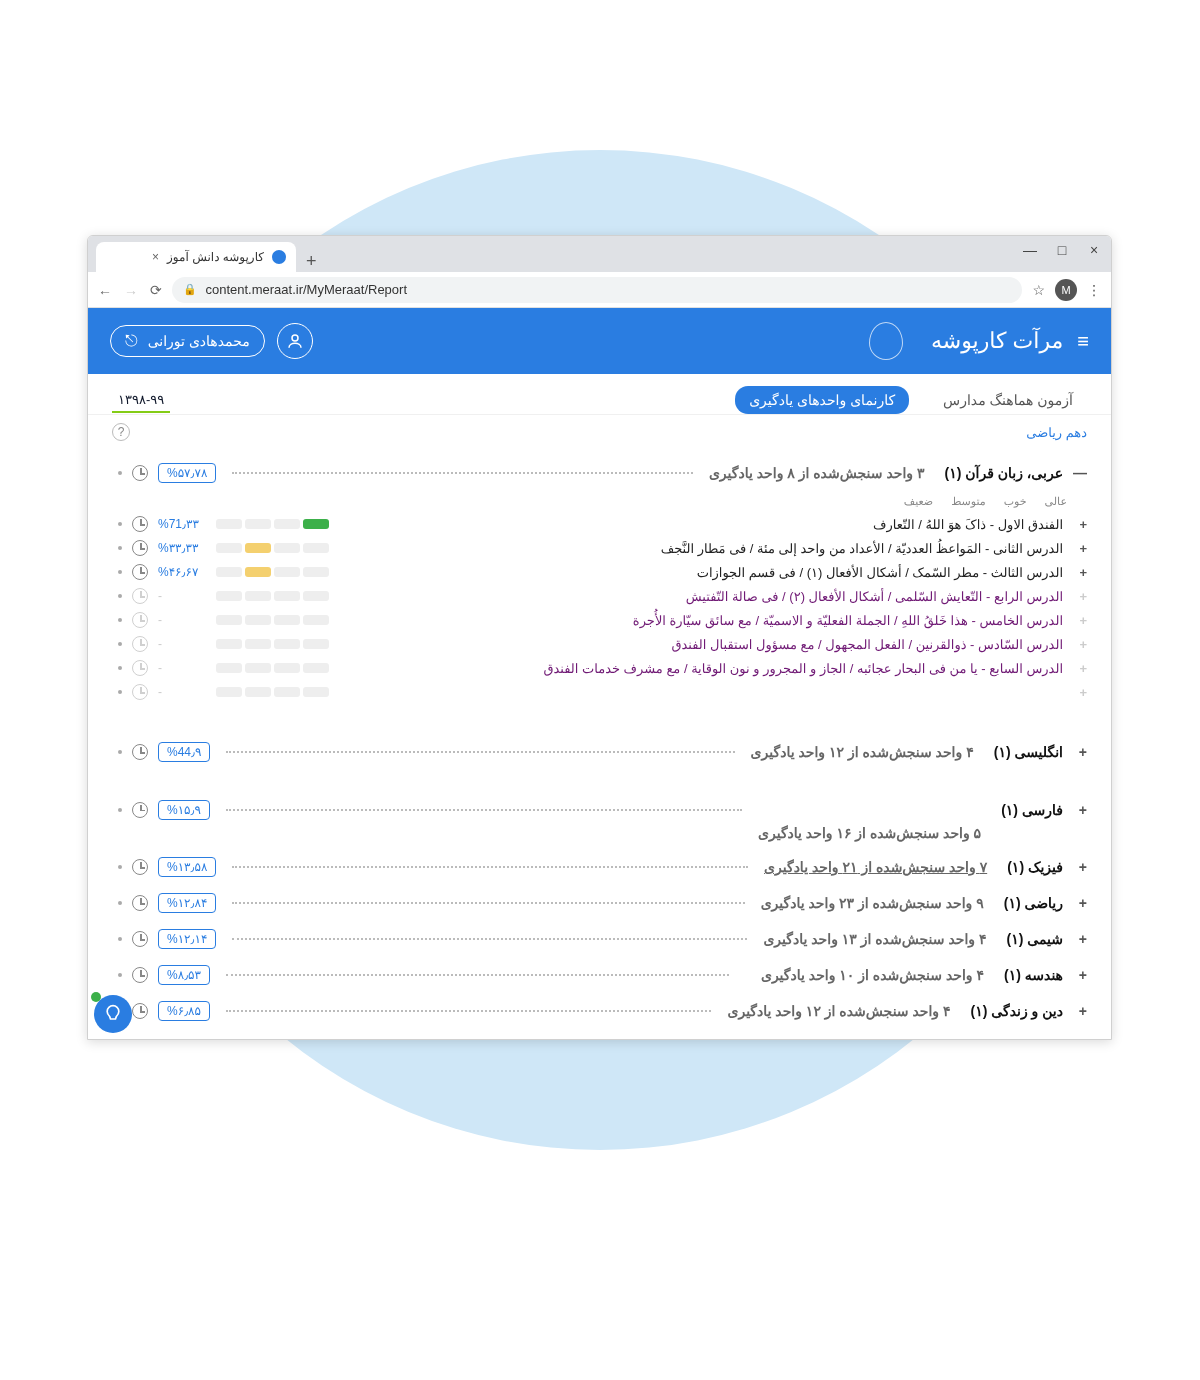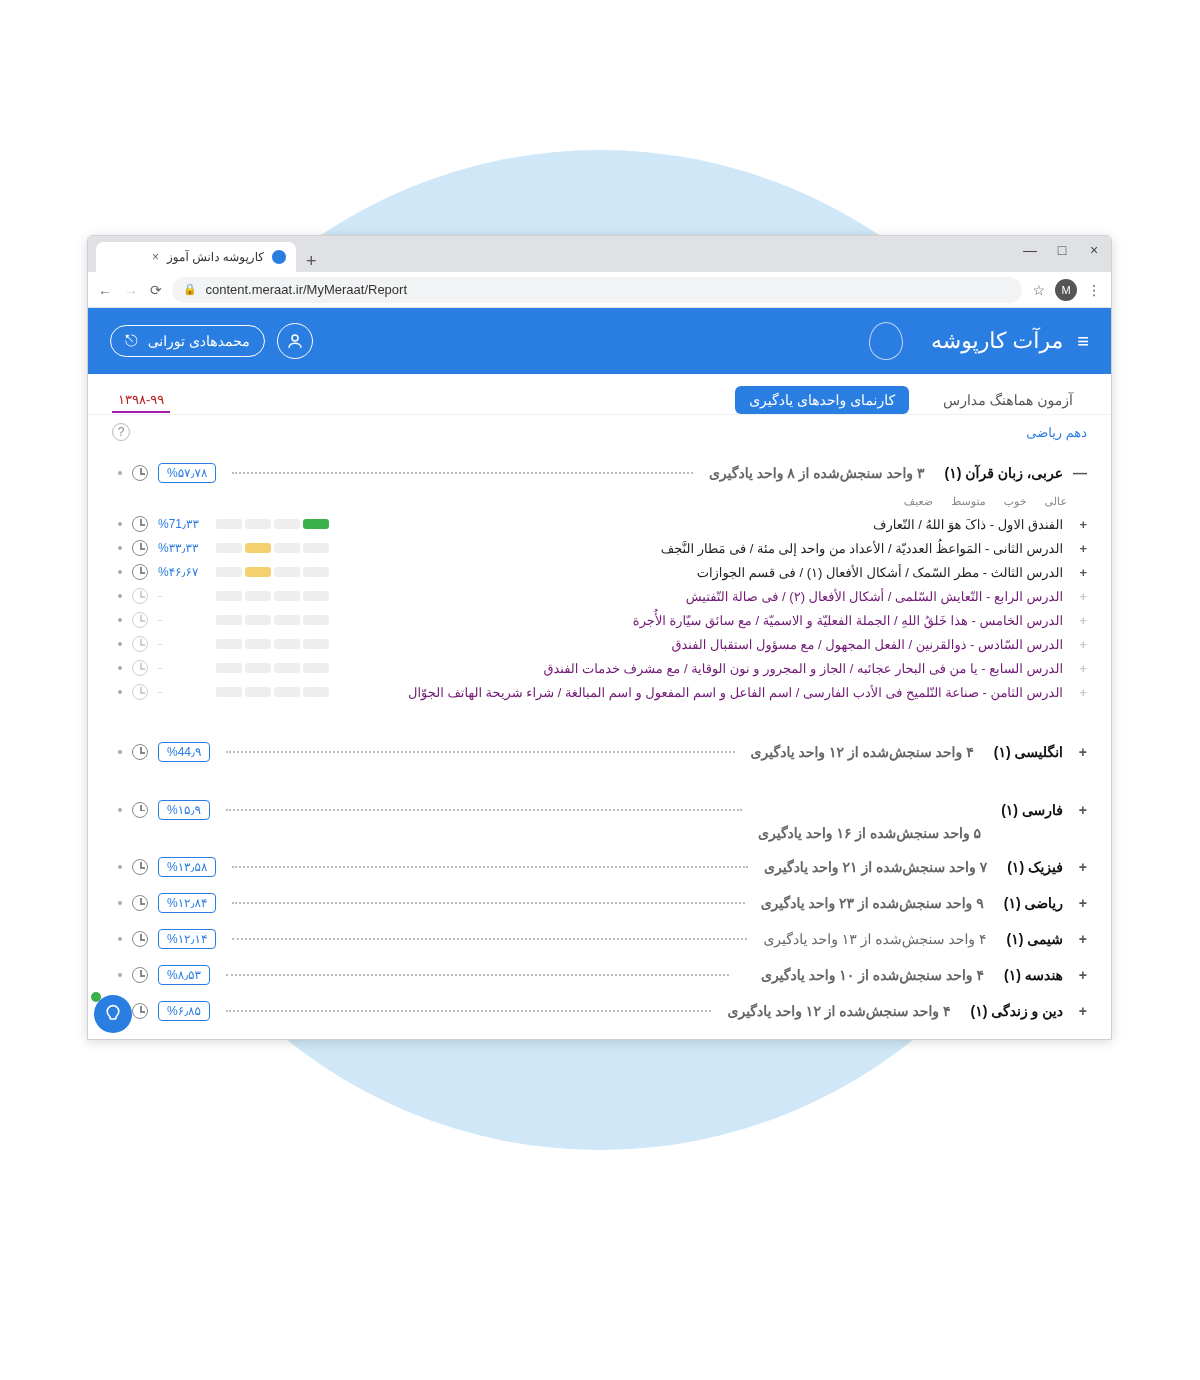--- a/index.html
+++ b/index.html
@@ -138,27 +138,27 @@
   display:flex; direction:rtl;
   padding:12px 24px 0;
   gap:20px;
   font-size:14px;
   color:#555;
   border-bottom:1px solid #f0f0f0;
   align-items:center;
 }
 .tabs-row .tab-btn { padding:6px 14px; cursor:pointer; }
 .tabs-row .active-tab {
-  background:#2a7de1; color:#fff; border-radius:6px;
+  background:#2a7de1; color:#fff; border-radius:13px;
 }
 .year-pill {
   direction:ltr;
   margin-right:auto;
-  color:#b91c1c;
-  border-bottom:2px solid #a21caf;
+  color:#0f172a;
+  border-bottom:2px solid #84cc16;
   padding:4px 6px;
   font-size:13px;
 }
 
 .subhead {
   direction:rtl;
   padding:8px 24px 4px;
   display:flex;
   justify-content:space-between;
   align-items:center;
@@ -442,21 +442,20 @@
             <span class="bar"></span>
             <span class="bar"></span>
             <span class="bar"></span>
           </span>
           <span class="pct">-</span>
           <span class="clock-icon clock-disabled"></span>
           <span class="bullet"></span>
         </div>
         <div class="lesson-row disabled">
           <span class="expander">+</span>
-          <span class="title">الدرس الثامن - صناعة التّلمیح فی الأدب الفارسی / اسم الفاعل و اسم المفعول و اسم المبالغة / شراء شریحة الهاتف الجوّال</span>
           <span class="bars">
             <span class="bar"></span>
             <span class="bar"></span>
             <span class="bar"></span>
             <span class="bar"></span>
           </span>
           <span class="pct">-</span>
           <span class="clock-icon clock-disabled"></span>
           <span class="bullet"></span>
         </div>
@@ -479,39 +478,39 @@
           <span class="subject-title">فارسی (۱)</span>
           <span class="subject-note" style="font-weight:bold;margin-top:47px;">۵ واحد سنجش‌شده از ۱۶ واحد یادگیری</span>
           <span class="dots-line"></span>
           <span class="pct-pill">%۱۵٫۹</span>
           <span class="clock-icon"></span>
           <span class="bullet"></span>
         </div>
         <div class="subject-row">
           <span class="expander">+</span>
           <span class="subject-title">فیزیک (۱)</span>
-          <span class="subject-note" style="font-weight:bold;">۷ واحد سنجش‌شده از ۲۱ واحد یادگیری</span>
+          <span class="subject-note" style="font-weight:bold;text-decoration:underline;">۷ واحد سنجش‌شده از ۲۱ واحد یادگیری</span>
           <span class="dots-line"></span>
           <span class="pct-pill">%۱۳٫۵۸</span>
           <span class="clock-icon"></span>
           <span class="bullet"></span>
         </div>
         <div class="subject-row">
           <span class="expander">+</span>
           <span class="subject-title">ریاضی (۱)</span>
           <span class="subject-note" style="font-weight:bold;">۹ واحد سنجش‌شده از ۲۳ واحد یادگیری</span>
           <span class="dots-line"></span>
           <span class="pct-pill">%۱۲٫۸۴</span>
           <span class="clock-icon"></span>
           <span class="bullet"></span>
         </div>
         <div class="subject-row">
           <span class="expander">+</span>
           <span class="subject-title">شیمی (۱)</span>
-          <span class="subject-note" style="font-weight:normal;">۴ واحد سنجش‌شده از ۱۳ واحد یادگیری</span>
+          <span class="subject-note" style="font-weight:bold;">۴ واحد سنجش‌شده از ۱۳ واحد یادگیری</span>
           <span class="dots-line"></span>
           <span class="pct-pill">%۱۲٫۱۴</span>
           <span class="clock-icon"></span>
           <span class="bullet"></span>
         </div>
         <div class="subject-row">
           <span class="expander">+</span>
           <span class="subject-title">هندسه (۱)</span>
           <span class="subject-note" style="font-weight:bold;margin-left:16px;">۴ واحد سنجش‌شده از ۱۰ واحد یادگیری</span>
           <span class="dots-line"></span>

